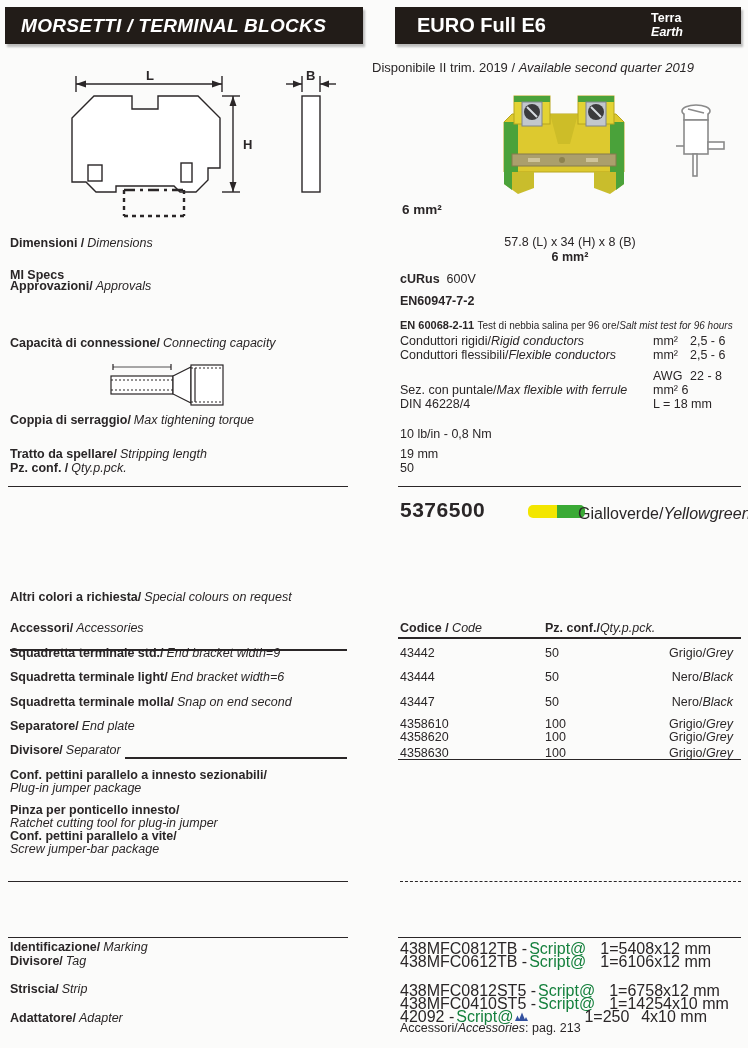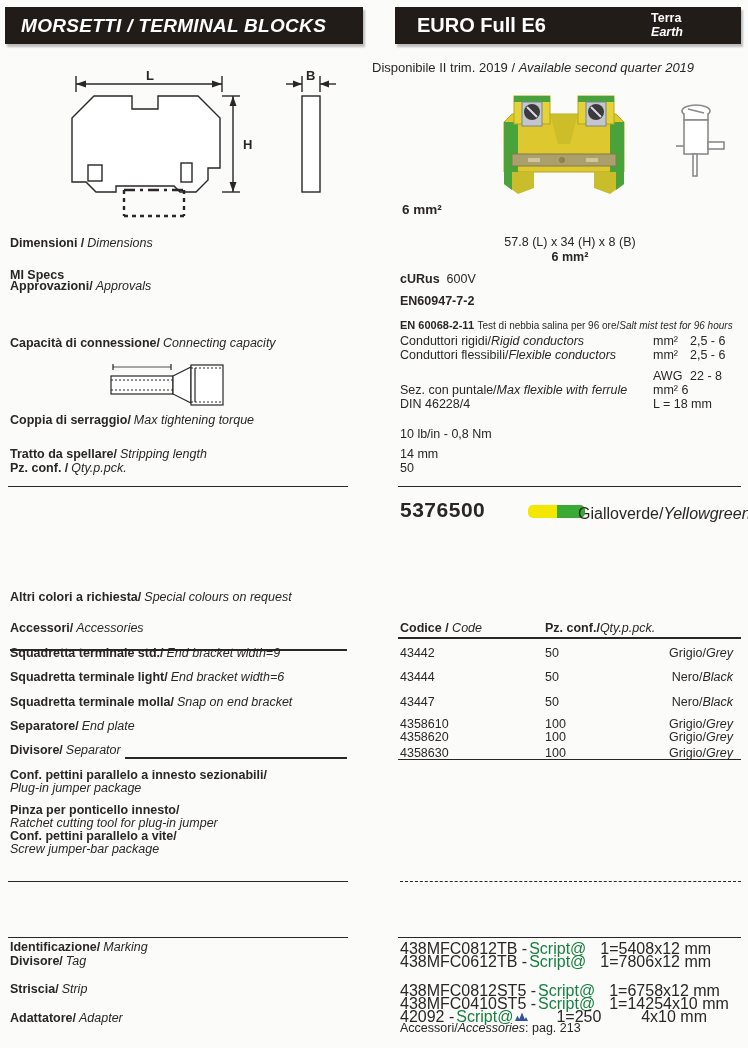--- a/index.html
+++ b/index.html
@@ -44,21 +44,21 @@
   .swatch span{flex:1;}
   
   .arow{position:absolute;left:400px;width:341px;height:15px;font-size:12.5px;}
   .arow .c1{position:absolute;left:0;}
   .arow .c2{position:absolute;left:145px;}
   .arow .c3{position:absolute;right:8px;white-space:nowrap;}
   
   .mrow{position:absolute;left:400px;width:345px;font-size:16px;display:flex;align-items:center;white-space:nowrap;}
   .mrow .script{color:#15803d;margin-left:2px;}
   .mrow .qty{margin-left:12px;}
-  .mrow .qty.tab{margin-left:28px;}
+  .mrow .qty.tab{margin-left:56px;}
   .mrow .size{margin-left:auto;margin-right:38px;}
   .mrow svg{margin-left:2px;}
   .small-note{font-size:10px;}
 </style>
 </head>
 <body>
 
 <div class="bar bar-left">
   <span class="bar-title">MORSETTI / TERMINAL BLOCKS</span>
 </div>
@@ -187,21 +187,21 @@
 <div class="spec-row" style="top:383px;">
   <span>Sez. con puntale/</span><span class="i">Max flexible with ferrule</span>
   <span class="unit"><span>mm²</span> <span>6</span></span>
 </div>
 <div class="spec-row" style="top:397px;">
   <span>DIN 46228/4</span>
   <span class="unit">L = 18 mm</span>
 </div>
 
 <div class="r-lbl" style="top:427px;">10 lb/in - 0,8 Nm</div>
-<div class="r-lbl" style="top:447px;">14 mm</div>
+<div class="r-lbl" style="top:447px;">19 mm</div>
 <div class="r-lbl" style="top:461px;">50</div>
 
 <div class="hline" style="left:398px;top:486px;width:343px;"></div>
 
 <div class="pcode" style="top:498px;">5376500</div>
 <div class="swatch">
   <span style="background: rgb(243, 230, 0);"></span>
   <span style="background: rgb(58, 170, 53);"></span>
 </div>
 <div class="abs nw" style="left:578px;top:505px;font-size:16px;">
@@ -253,21 +253,21 @@
 <div class="lbl" style="top:621px;width:337px;border-bottom:2px solid #2a2627;padding-bottom:14px;">
   <span class="b">Accessori/</span><span class="i">Accessories</span>
 </div>
 <div class="lbl" style="top:646px;">
   <span class="b">Squadretta terminale std./</span><span class="i">End bracket width=9</span>
 </div>
 <div class="lbl" style="top:670px;">
   <span class="b">Squadretta terminale light/</span><span class="i">End bracket width=6</span>
 </div>
 <div class="lbl" style="top:695px;">
-  <span class="b">Squadretta terminale molla/</span><span class="i">Snap on end bracket</span>
+  <span class="b">Squadretta terminale molla/</span><span class="i">Snap on end second</span>
 </div>
 <div class="lbl" style="top:719px;">
   <span class="b">Separatore/</span><span class="i">End plate</span>
 </div>
 <div class="lbl" style="top:743px;">
   <span class="b">Divisore/</span><span class="i">Separator</span>
 </div>
 <div class="hline" style="left:125px;top:757px;width:222px;border-top-width:2px;"></div>
 
 <div class="lbl b" style="top:768px;">Conf. pettini parallelo a innesto sezionabili/</div>
@@ -342,21 +342,21 @@
     </svg>
   <span class="qty">1=540</span>
   <span class="size">8x12 mm</span>
 </div>
 <div class="mrow" style="top:953px;">
   <span>438MFC0612TB - </span>
     <span class="script">Script@</span>
   <svg width="13" height="10" viewBox="0 0 13 10">
       <path d="M0 9 L2.5 3.5 L5 9 Z M3.5 9 L7 0.5 L10.5 9 Z M9 9 L11 5 L13 9 Z" fill="#33519f"></path>
     </svg>
-  <span class="qty">1=780</span>
+  <span class="qty">1=610</span>
   <span class="size">6x12 mm</span>
 </div>
 <div class="mrow" style="top:982px;">
   <span>438MFC0812ST5 - </span>
     <span class="script">Script@</span>
   <svg width="13" height="10" viewBox="0 0 13 10">
       <path d="M0 9 L2.5 3.5 L5 9 Z M3.5 9 L7 0.5 L10.5 9 Z M9 9 L11 5 L13 9 Z" fill="#33519f"></path>
     </svg>
   <span class="qty">1=675</span>
   <span class="size">8x12 mm</span>

